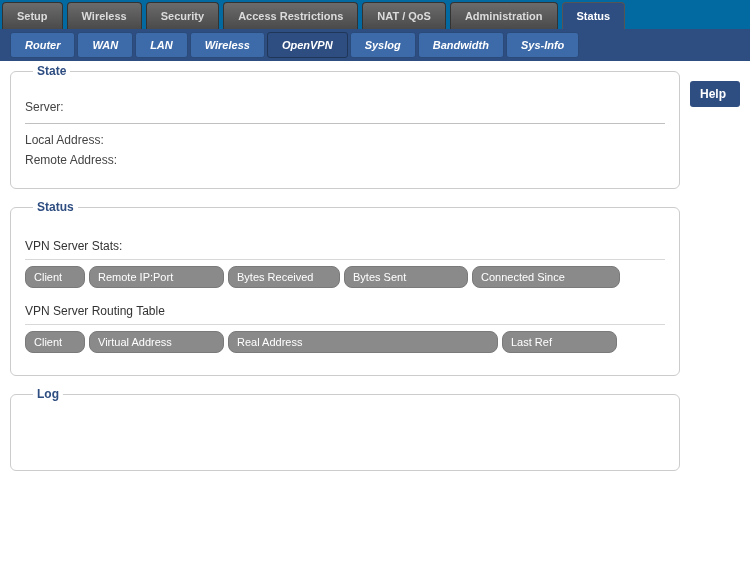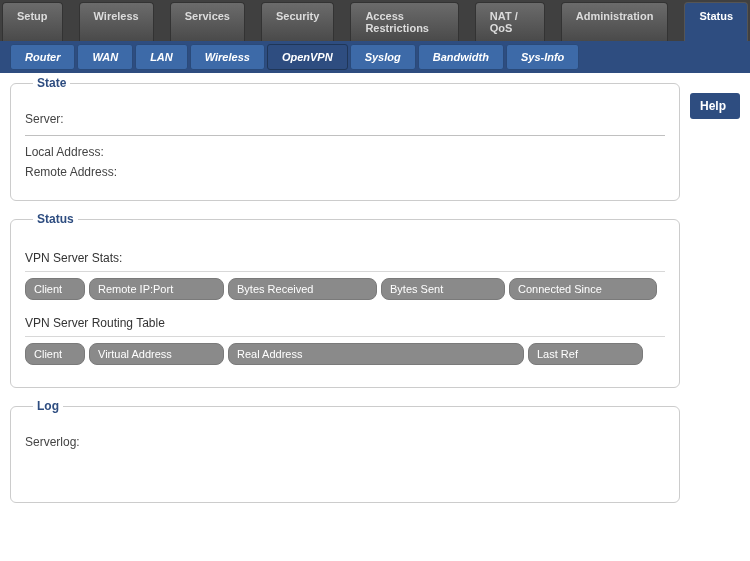--- a/index.html
+++ b/index.html
@@ -4,25 +4,24 @@
   <style>
     * { margin: 0; padding: 0; box-sizing: border-box; }
     body {
       font-family: Tahoma, Verdana, sans-serif;
       font-size: 12px;
       background: #fff;
       color: #333;
       width: 750px;
     }
     .top-tabs {
-      background: #404040;
-      display: flex;
-      gap: 16px;
+      background: #0369a1;
+      display: flex;
+      gap: 4px;
       padding: 2px 2px 0 2px;
-      justify-content: flex-end;
     }
     .top-tab {
       background: linear-gradient(to bottom, #6b6b6b 0%, #4a4a4a 100%);
       color: #dcdcdc;
       padding: 7px 14px;
       border: 1px solid #333;
       border-bottom: none;
       border-radius: 4px 4px 0 0;
       cursor: pointer;
       font-weight: bold;
@@ -124,21 +123,20 @@
       border-radius: 8px;
       border: 1px solid #7a7a7a;
     }
   </style>
 </head>
 <body>
 
 <div class="top-tabs" id="top-tabs">
     <div class="top-tab">Setup</div>
     <div class="top-tab">Wireless</div>
-    <div class="top-tab">Services</div>
     <div class="top-tab">Security</div>
     <div class="top-tab">Access Restrictions</div>
     <div class="top-tab">NAT / QoS</div>
     <div class="top-tab">Administration</div>
     <div class="top-tab active">Status</div>
   </div>
 <div class="sub-tabs" id="sub-tabs">
     <div class="sub-tab">Router</div>
     <div class="sub-tab">WAN</div>
     <div class="sub-tab">LAN</div>
@@ -169,40 +167,36 @@
       </div>
     </div>
 
     <div class="fieldset">
       <div class="legend">Status</div>
       <div class="section-label">VPN Server Stats:</div>
       <hr class="light">
       <div class="table-head" id="stats-headers">
           <div class="th" style="width: 60px;">Client</div>
           <div class="th" style="width: 135px;">Remote IP:Port</div>
-          <div class="th" style="width: 149px;">Bytes Received</div>
+          <div class="th" style="width: 112px;">Bytes Received</div>
           <div class="th" style="width: 124px;">Bytes Sent</div>
           <div class="th" style="width: 148px;">Connected Since</div>
         </div>
 
       <div class="section-label">VPN Server Routing Table</div>
       <hr class="light">
       <div class="table-head" id="routing-headers" style="margin-bottom:4px;">
           <div class="th" style="width: 60px;">Client</div>
           <div class="th" style="width: 135px;">Virtual Address</div>
-          <div class="th" style="width: 296px;">Real Address</div>
+          <div class="th" style="width: 270px;">Real Address</div>
           <div class="th" style="width: 115px;">Last Ref</div>
         </div>
     </div>
 
     <div class="fieldset" style="padding-bottom:50px;">
       <div class="legend">Log</div>
-      <div class="row">
-        <span>Serverlog:</span>
-        <span></span>
-      </div>
     </div>
 
   </div>
   <div class="sidebar">
     <div class="help-btn">Help</div>
   </div>
 </div>
 
 </body></html>

